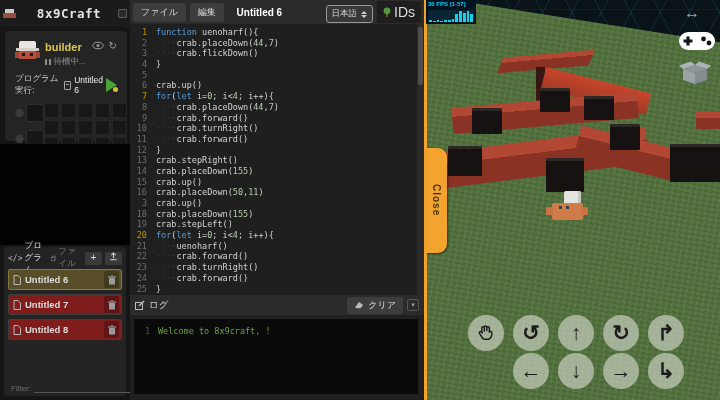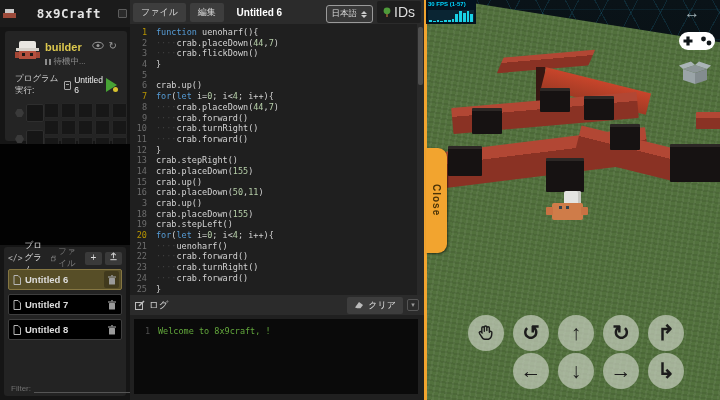--- a/index.html
+++ b/index.html
@@ -48,21 +48,21 @@
   .black-gap { position:absolute; left:0; top:144px; width:130px; height:101px; background:#020202; }
 
   .prog-panel { position:absolute; left:4px; top:247px; width:122px; height:149px; background:#232323; border-radius:3px; padding:3px 4px; display:flex; flex-direction:column; }
   .prog-tabs { display:flex; align-items:center; gap:6px; font-size:8.5px; height:16px; }
   .tab-active { color:#e0e0e0; display:flex; gap:2px; align-items:center;}
   .tab-idle { color:#7a7a7a; display:flex; gap:2px; align-items:center;}
   .code-glyph { font-family:"DejaVu Sans Mono",monospace; font-size:8px; color:#b0b0b0; }
   .tab-btns { margin-left:auto; display:flex; gap:3px; }
   .sq-btn { width:17px; height:13px; background:#3a3a3a; border-radius:2px; color:#ddd; font-size:10px; line-height:12px; text-align:center; }
   #prog-list { display:flex; flex-direction:column; gap:4px; margin-top:3px; }
-  .prog-item { height:21px; background:#000000; border:1px solid #3e3e3e; border-radius:2px; display:flex; align-items:center; padding:0 2px 0 4px; }
+  .prog-item { height:21px; background:#7f1d1d; border:1px solid #3e3e3e; border-radius:2px; display:flex; align-items:center; padding:0 2px 0 4px; }
   .prog-item.sel { background:#574e27; border-color:#857642; }
   .prog-item .nm { color:#ddd; font-size:9.5px; font-weight:bold; margin-left:4px; flex:1; }
   .trash-btn { width:15px; height:17px; background:rgba(0,0,0,.25); border-radius:2px; display:flex; align-items:center; justify-content:center; }
   .filter-row { margin-top:auto; display:flex; align-items:center; gap:3px; color:#6f6f6f; font-size:8px; }
   .filter-input { flex:1; background:transparent; border:none; border-bottom:1px solid #555; height:10px; color:#bbb; font-size:8px; }
   .filter-x { color:#6f6f6f; font-size:9px; }
 
   
   #editor { position:absolute; left:130px; top:0; width:294px; height:400px; background:#1f1f1f; }
   .menubar { position:relative; height:24px; background:#2b2b2b; display:flex; align-items:center; padding:0 3px; gap:4px; }

